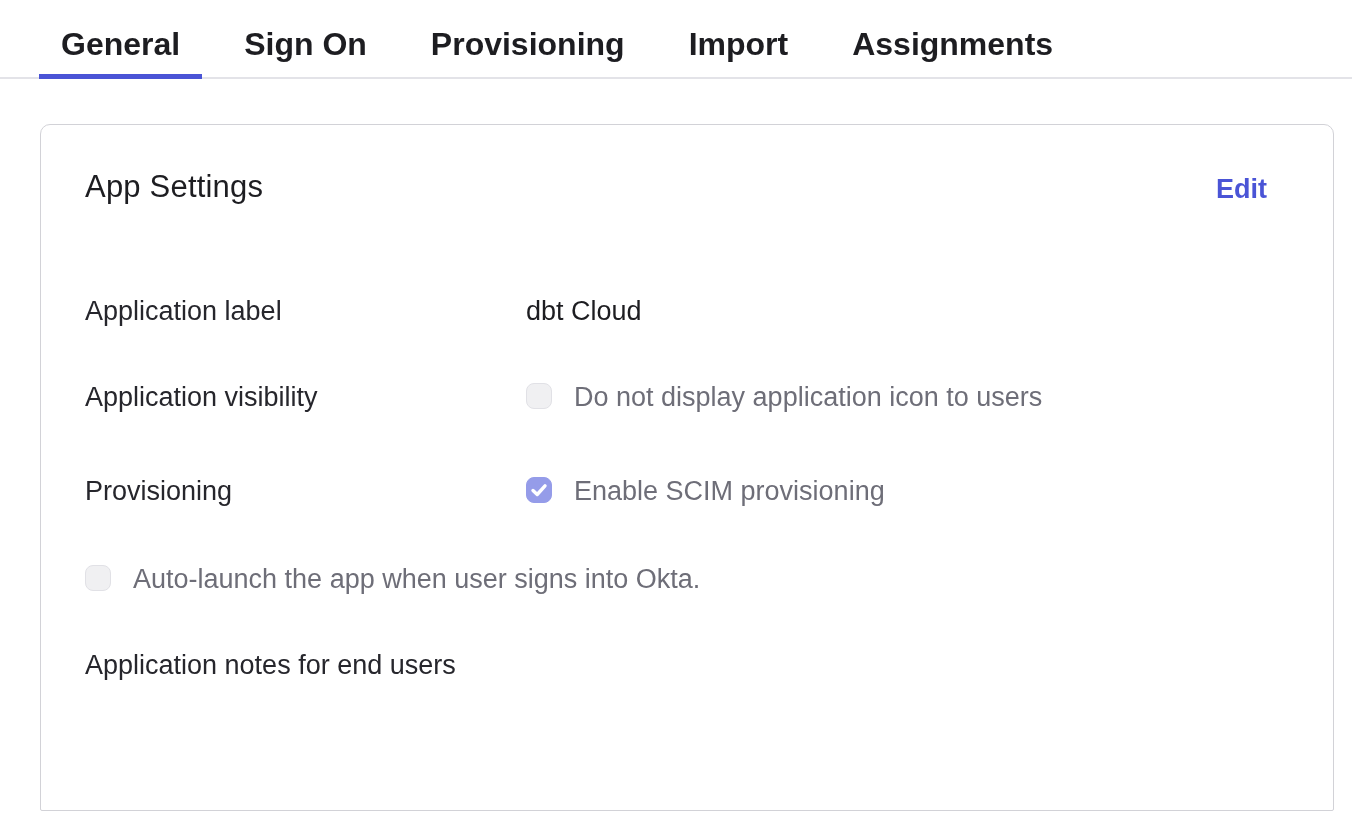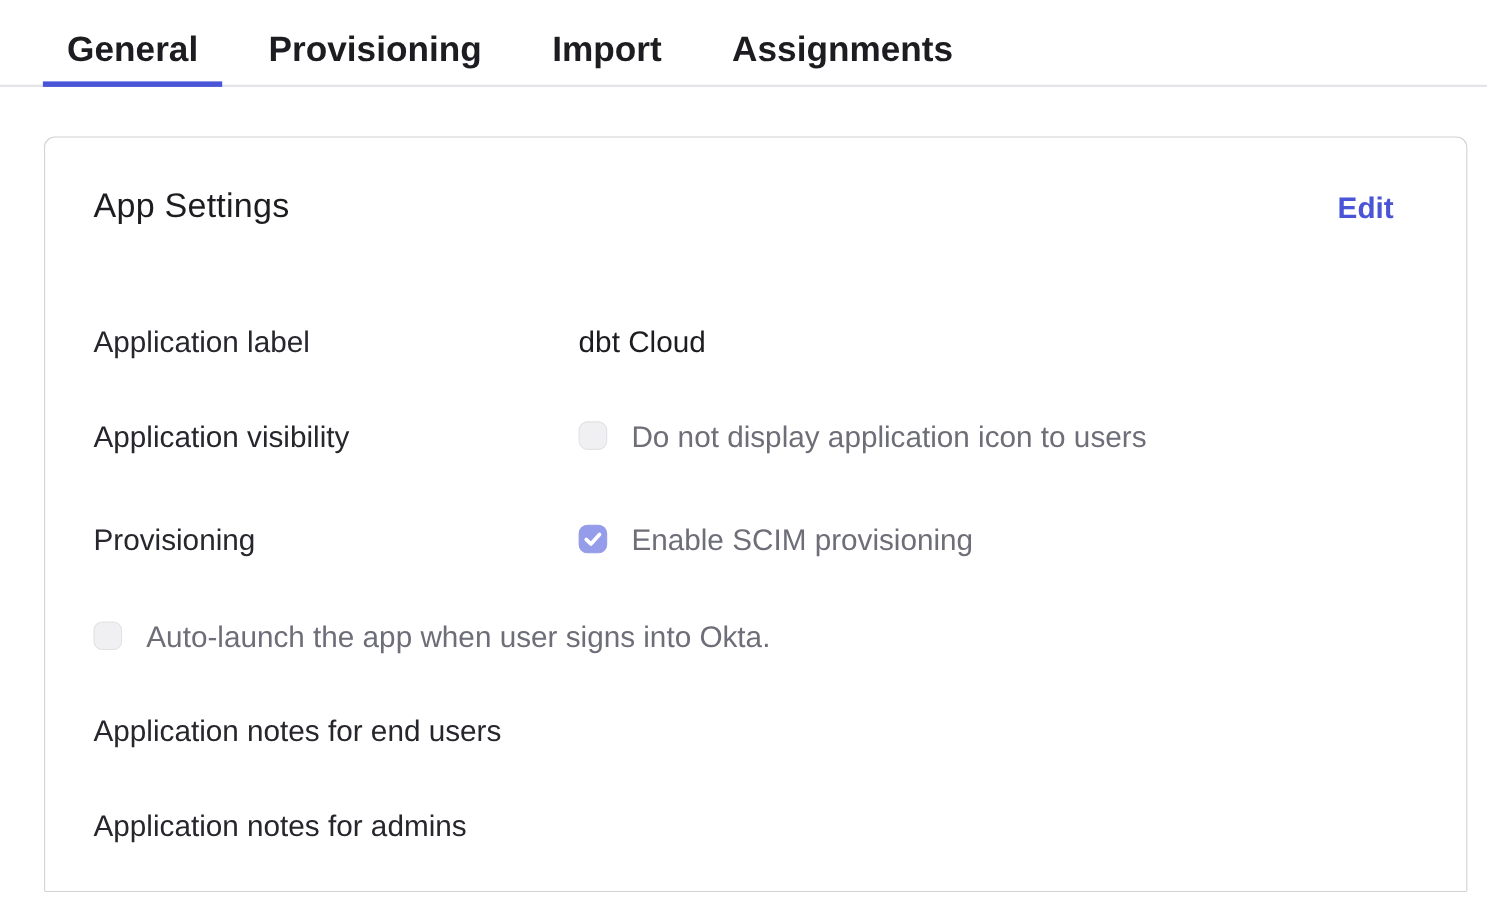--- a/index.html
+++ b/index.html
@@ -53,20 +53,21 @@
   .checkbox.checked{background:var(--checkbox-checked);border-color:var(--checkbox-checked);}
   .checkbox.checked svg{display:block;}
   .checkbox-caption{margin-left:22px;font-size:27px;line-height:28px;
     color:var(--text-gray);}
 </style>
 </head>
 <body>
 
 <nav class="tabbar">
   <div class="tab active">General</div>
+  <div class="tab">Sign On</div>
   <div class="tab">Provisioning</div>
   <div class="tab">Import</div>
   <div class="tab">Assignments</div>
 </nav>
 
 <section class="card">
 
   <div class="card-header">
     <h2 class="card-title">App Settings</h2>
     <a class="edit-link">Edit</a>
@@ -108,19 +109,15 @@
         </span>
         <span class="checkbox-caption">Auto-launch the app when user signs into Okta.</span>
       </div>
     </div>
 
     <div class="row">
       <div class="row-label">Application notes for end users</div>
       <div class="row-value"></div>
     </div>
 
-    <div class="row">
-      <div class="row-label">Application notes for admins</div>
-      <div class="row-value"></div>
-    </div>
 
   </div>
 </section>
 
 </body></html>

